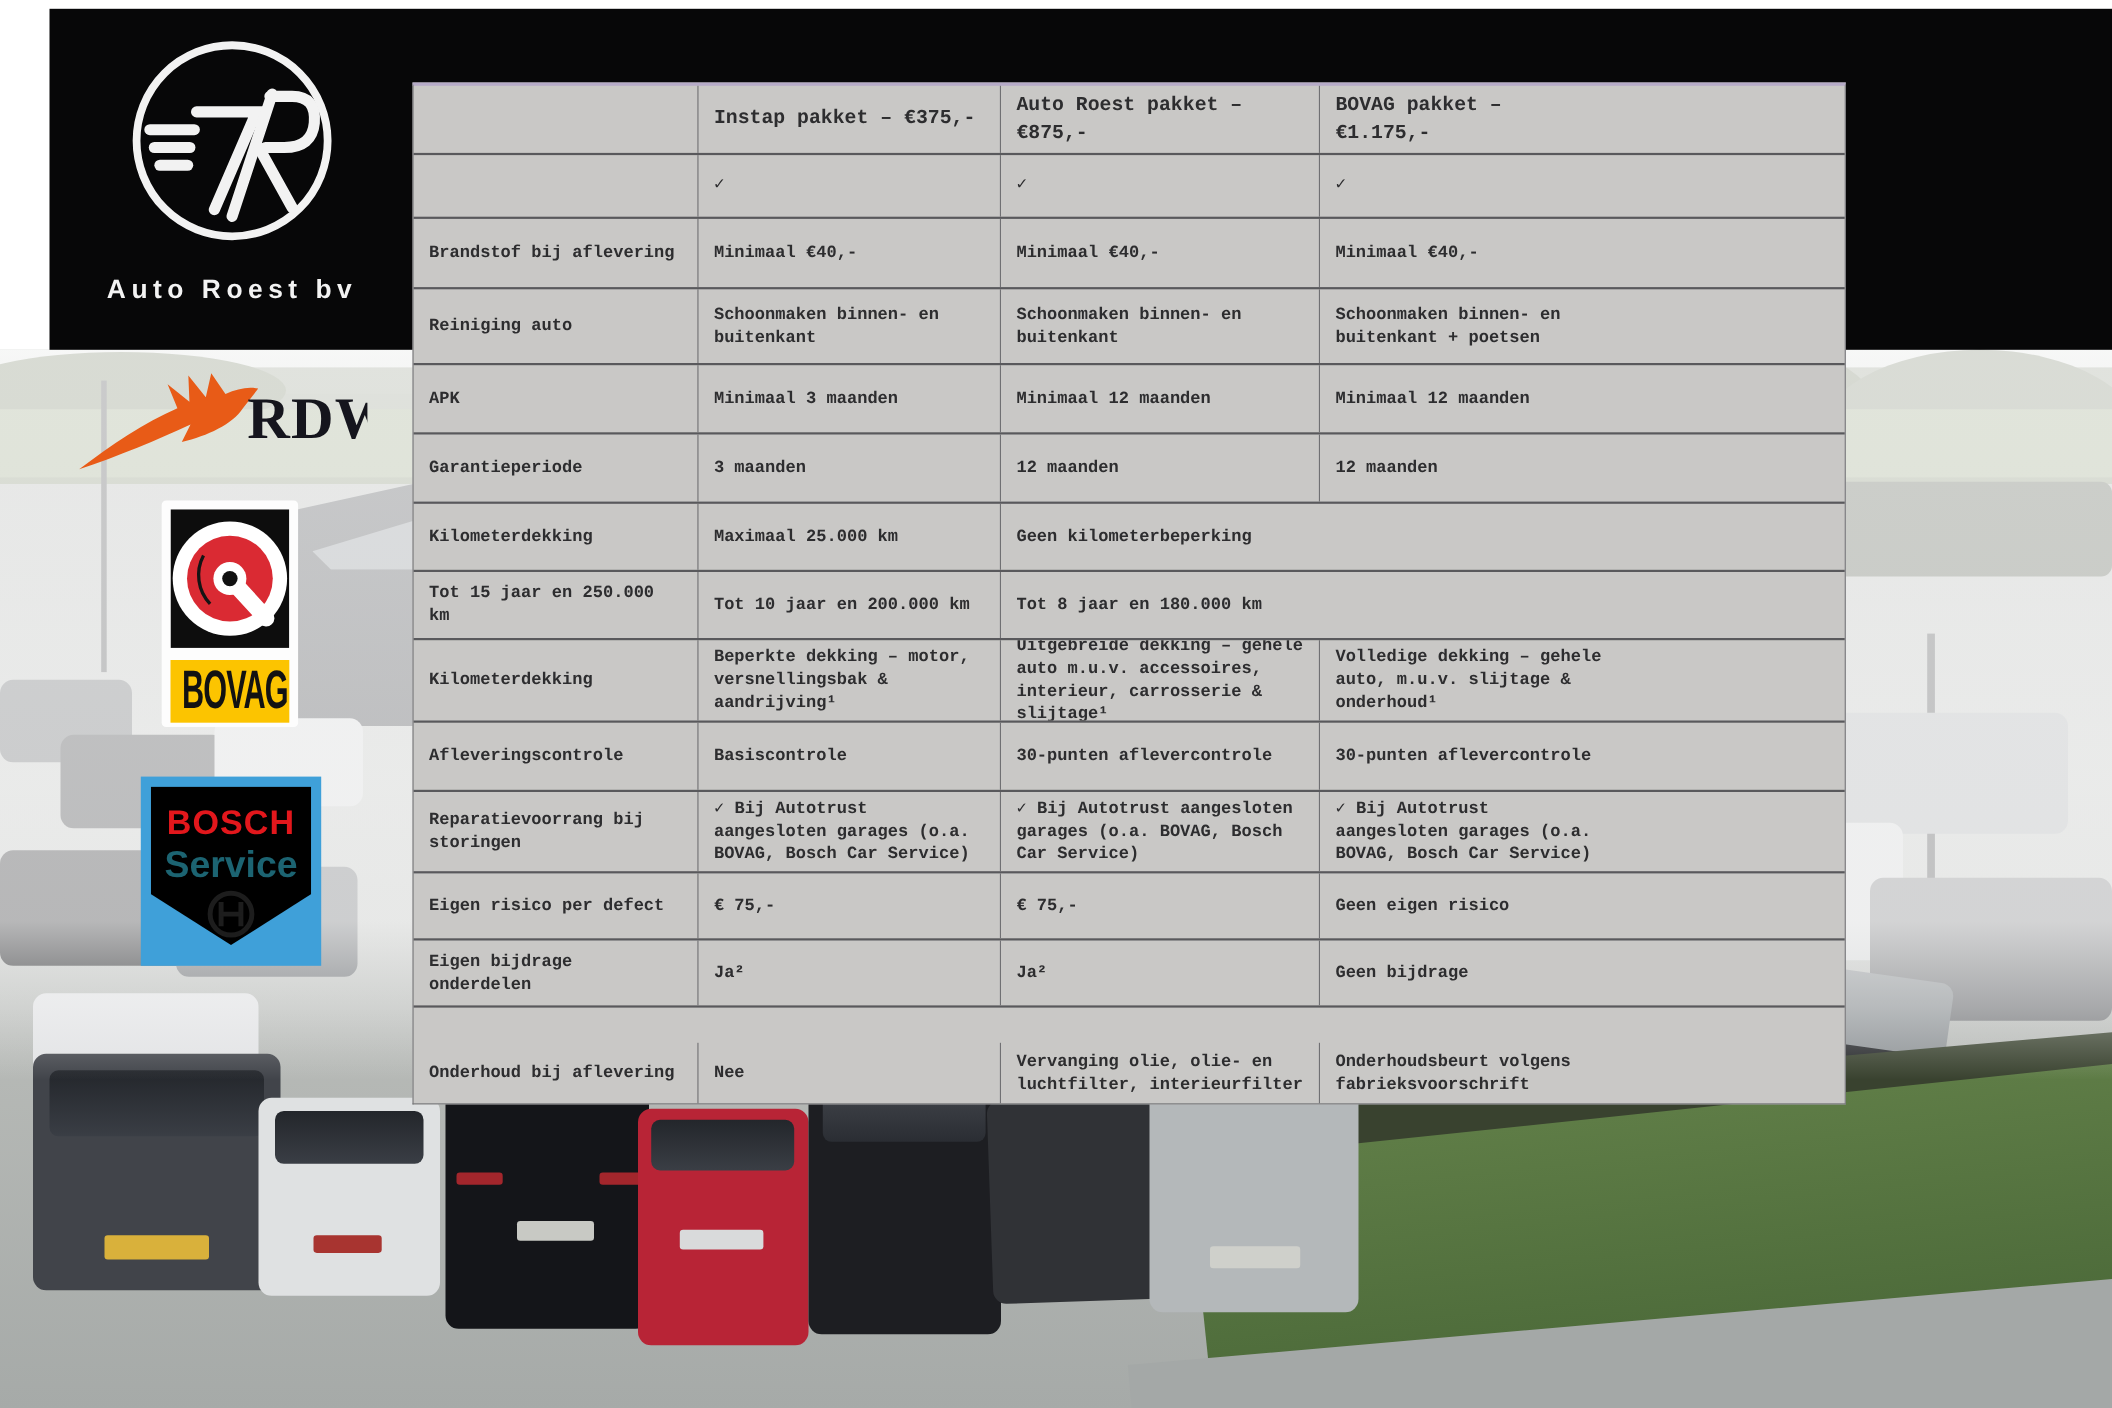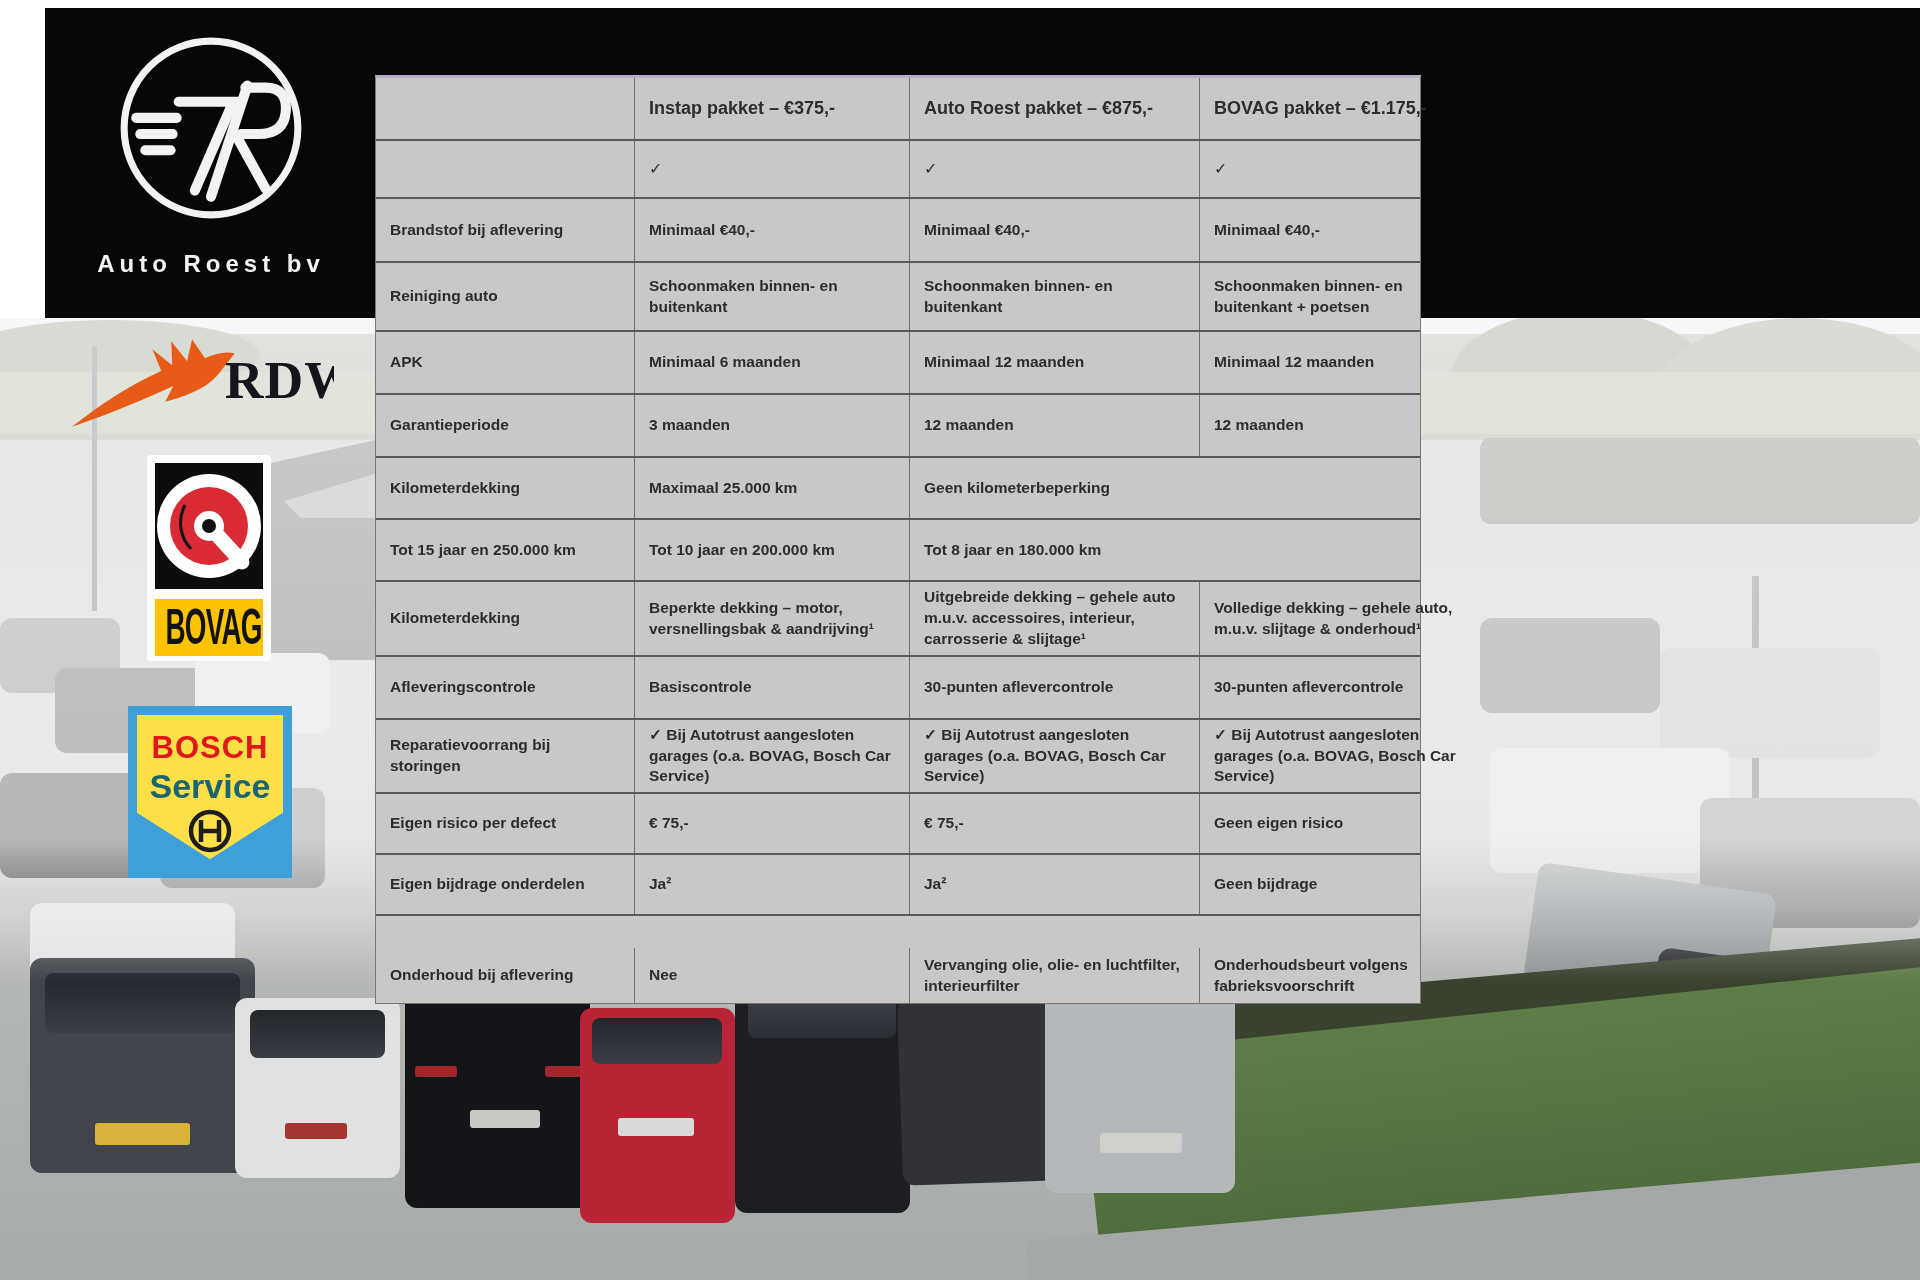--- a/index.html
+++ b/index.html
@@ -85,30 +85,30 @@
   
   .bovag{position:absolute;left:147px;top:455px;width:124px;height:206px;background:#fdfdfd;
          border-radius:4px;z-index:3;padding:8px;box-sizing:border-box;}
   .bovag-band{margin-top:6px;width:108px;height:57px;background:#fcc400;display:flex;
               align-items:center;overflow:hidden;}
   .bovag-band span{font-size:34px;font-weight:700;color:#121212;letter-spacing:-1px;
                    transform:scale(.82,1.45);display:inline-block;}
 
   
   .bosch{position:absolute;left:128px;top:706px;width:164px;height:172px;background:#3fa0d9;z-index:3;}
-  .bosch-shield{position:absolute;left:9px;top:9px;width:146px;height:155px;background:#fde047;
+  .bosch-shield{position:absolute;left:9px;top:9px;width:146px;height:155px;background:#000000;
                 clip-path:polygon(0 0,100% 0,100% 63%,50% 93%,0 63%);text-align:center;}
   .bosch-b{margin-top:15px;font-size:31px;font-weight:700;color:#e2171c;letter-spacing:1px;}
   .bosch-s{margin-top:1px;font-size:34px;font-weight:700;color:#1c6472;}
   .bosch-shield svg{margin-top:2px;}
 
   
-  .pkg-table{position:absolute;left:375px;top:75px;width:1046px;z-index:3;background:#c9c8c6;
+  .pkg-table{position:absolute;left:375px;top:75px;width:1303px;z-index:3;background:#c9c8c6;
              border:1px solid #77777a;border-top:3px solid #b6abc8;box-sizing:border-box;
-             color:#2d2d2f;}
+             color:#2d2d2f;font-family:Liberation Mono, monospace;}
   .tr{display:grid;grid-template-columns:258px 275px 290px 270px;box-sizing:border-box;
       border-bottom:2px solid #59595c;}
   .tr:last-child{border-bottom:none;margin-top:32px;}
   .td,.th{border-left:1px solid #707073;padding:6px 12px 6px 14px;display:flex;align-items:center;
           font-weight:700;font-size:15.5px;line-height:1.35;box-sizing:border-box;overflow:hidden;}
   .td:first-child,.th:first-child{border-left:none;}
   .th{font-size:18px;}
   .check{font-weight:400;font-size:16px;}
   .r1{height:63px}.r2{height:58px}.r3{height:64px}.r4{height:69px}.r5{height:63px}
   .r6{height:63px}.r7{height:62px}.r8{height:62px}.r9{height:75px}.r10{height:63px}
@@ -243,21 +243,21 @@
       <div class="td">Minimaal €40,-</div>
     </div>
     <div class="tr r4">
       <div class="td">Reiniging auto</div>
       <div class="td">Schoonmaken binnen- en buitenkant</div>
       <div class="td">Schoonmaken binnen- en buitenkant</div>
       <div class="td">Schoonmaken binnen- en buitenkant + poetsen</div>
     </div>
     <div class="tr r5">
       <div class="td">APK</div>
-      <div class="td">Minimaal 6 maanden</div>
+      <div class="td">Minimaal 3 maanden</div>
       <div class="td">Minimaal 12 maanden</div>
       <div class="td">Minimaal 12 maanden</div>
     </div>
     <div class="tr r6">
       <div class="td">Garantieperiode</div>
       <div class="td">3 maanden</div>
       <div class="td">12 maanden</div>
       <div class="td">12 maanden</div>
     </div>
     <div class="tr r7">

